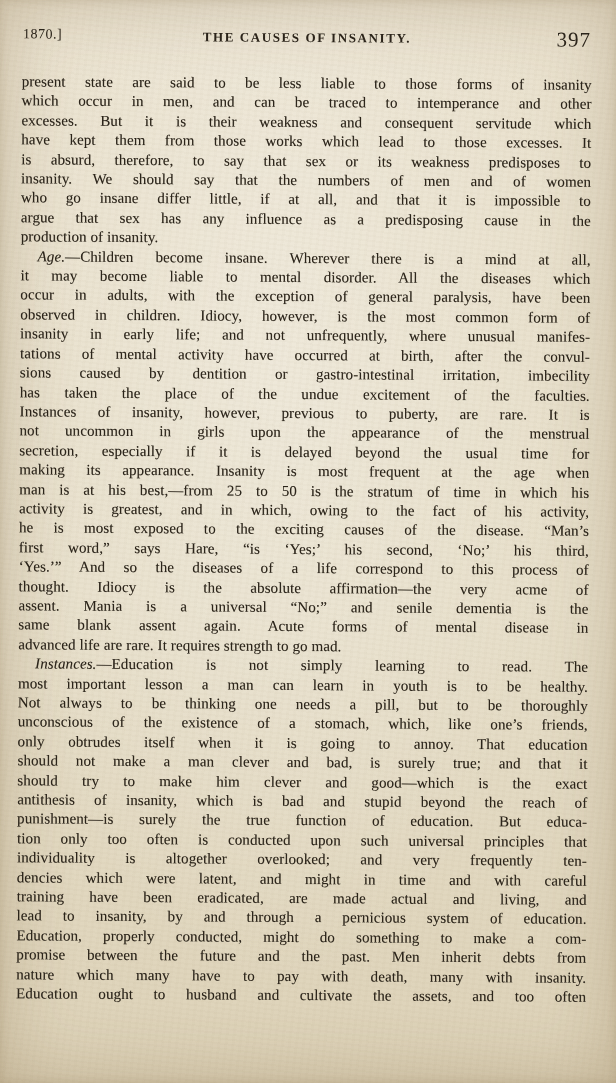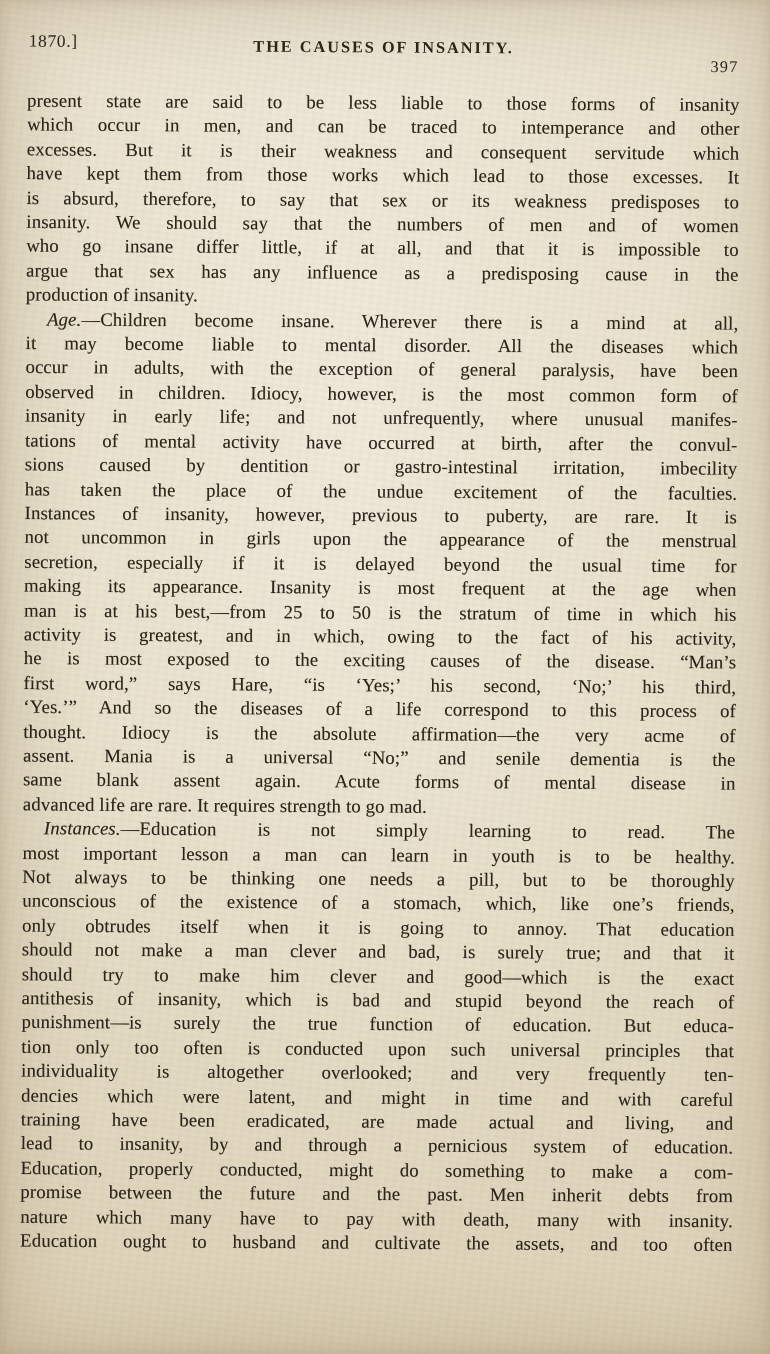--- a/index.html
+++ b/index.html
@@ -36,21 +36,21 @@
   }
   .pg-header{position:relative;height:24px;margin-bottom:24px;}
   .year{
     position:absolute;left:1px;top:2px;font-size:14px;letter-spacing:0.5px;
   }
   .running-title{
     position:absolute;left:0;right:0;top:4px;text-align:center;
     font-size:13px;font-weight:bold;letter-spacing:1.6px;
   }
   .pagenum{
-    position:absolute;right:1px;top:18px;font-size:13px;letter-spacing:1px;
+    position:absolute;right:1px;top:0;font-size:21px;letter-spacing:1px;
   }
   .pg-body{
     font-size:15px;line-height:19.4px;letter-spacing:0.1px;
     text-shadow:0.2px 0.2px 0 rgba(43,36,26,0.35);
   }
   .line{
     text-align:justify;
     text-align-last:justify;
     min-height:19.4px;
   }

